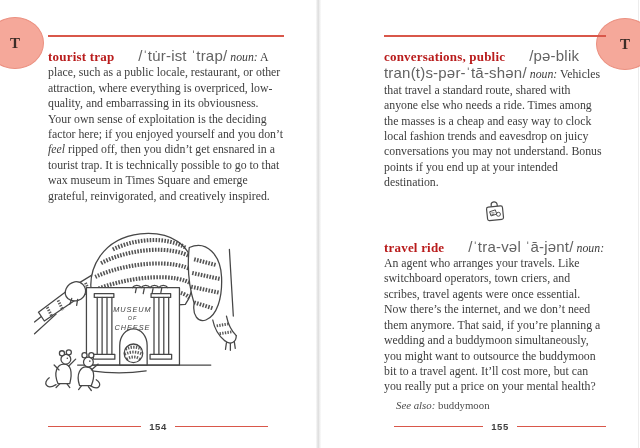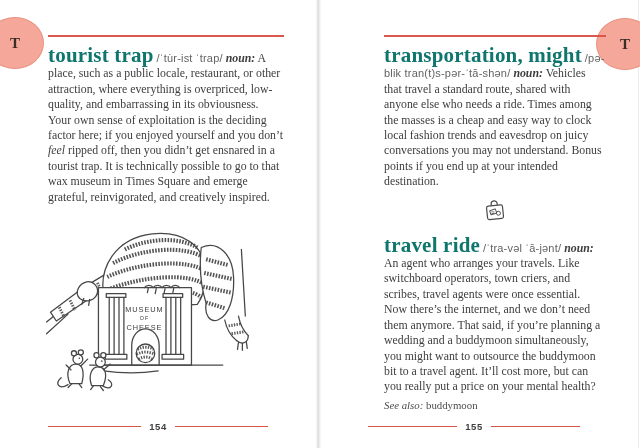--- a/index.html
+++ b/index.html
@@ -27,42 +27,42 @@
   .tab-right{right:-14px;top:18px;}
 
   .page-content{position:absolute;}
   .content-left{left:48px;top:35px;width:236px;}
   .content-right{left:384px;top:35px;width:222px;}
 
   .rule{height:2px;background:#d9574a;border:none;margin:0;}
 
   .entry{margin:11px 0 0 0;font-size:11.8px;line-height:15.4px;text-align:left;}
   .term{
-    font-weight:bold;font-size:21px;color:#0f766e;letter-spacing:.2px;margin-top:20px;
+    font-weight:bold;font-size:13px;color:#b91c1c;letter-spacing:.2px;margin-top:20px;
   }
   .pron{
     font-family:"Liberation Sans", sans-serif;
-    font-size:11px;color:#636363;letter-spacing:.2px;
-  }
-  .pos{font-weight:bold;font-style:italic;}
+    font-size:15px;color:#636363;letter-spacing:.2px;margin-left:21px;
+  }
+  .pos{font-weight:normal;font-style:italic;}
   .def-italic{font-style:italic;}
 
-  .see-also{margin:3px 0 0 0;font-size:10.8px;line-height:14px;color:#4a4a4a;}
+  .see-also{margin:3px 0 0 12px;font-size:10.8px;line-height:14px;color:#4a4a4a;}
   .see-also .label{font-style:italic;}
 
   .divider-icon{margin:9px 0 4px 0;text-align:center;}
   .divider-icon svg{display:inline-block;}
 
-  .illustration{position:absolute;left:44px;top:226px;width:244px;height:188px;}
+  .illustration{position:absolute;left:32px;top:226px;width:244px;height:188px;font-style:italic;}
 
   .footer{
     position:absolute;bottom:16px;display:flex;align-items:center;gap:8px;
   }
   .footer-left{left:48px;width:220px;}
-  .footer-right{left:368px;width:212px;}
+  .footer-right{left:394px;width:212px;}
   .fline{flex:1;height:1.5px;background:#d9574a;}
   .pnum{
     font-family:"Liberation Sans", sans-serif;font-size:9.5px;font-weight:bold;
     letter-spacing:.6px;color:#3f3f3f;
   }
   svg .ln{fill:none;stroke:#474747;stroke-width:1.3;stroke-linecap:round;stroke-linejoin:round;}
   svg .fw{fill:#ffffff;stroke:#474747;stroke-width:1.3;stroke-linejoin:round;}
   svg .st{fill:none;stroke:#3c3c3c;stroke-width:4.2;stroke-dasharray:1.6 1.4;opacity:.88;}
   svg .sts{fill:none;stroke:#3c3c3c;stroke-width:3;stroke-dasharray:1.4 1.3;opacity:.85;}
   svg .signtxt{
@@ -193,21 +193,21 @@
 
   <div>
     <div class="tab tab-right">
       <span>T</span>
     </div>
 
     <div class="page-content content-right">
       <div class="rule"></div>
 
       <p class="entry">
-        <span class="term">transportation, might</span>
+        <span class="term">conversations, public</span>
         <span class="pron">/pə-blik tran(t)s-pər-ˈtā-shən/</span>
         <span class="pos">noun:</span>
         <span>Vehicles that travel a standard route, shared with anyone else who needs a ride. Times among the masses is a cheap and easy way to clock local fashion trends and eavesdrop on juicy conversations you may not understand. Bonus points if you end up at your intended destination.</span>
       </p>
 
       <div class="divider-icon">
         <svg width="22" height="24" viewBox="0 0 22 24">
           <g transform="rotate(-6 11 13)" fill="none" stroke="#4a4a4a" stroke-width="1.2" stroke-linejoin="round">
             <path d="M8,6.5 V4.8 A3,3 0 0 1 14,4.8 V6.5"></path>
             <rect x="3" y="6.5" width="16" height="13.5" rx="1.8" fill="#fff"></rect>

